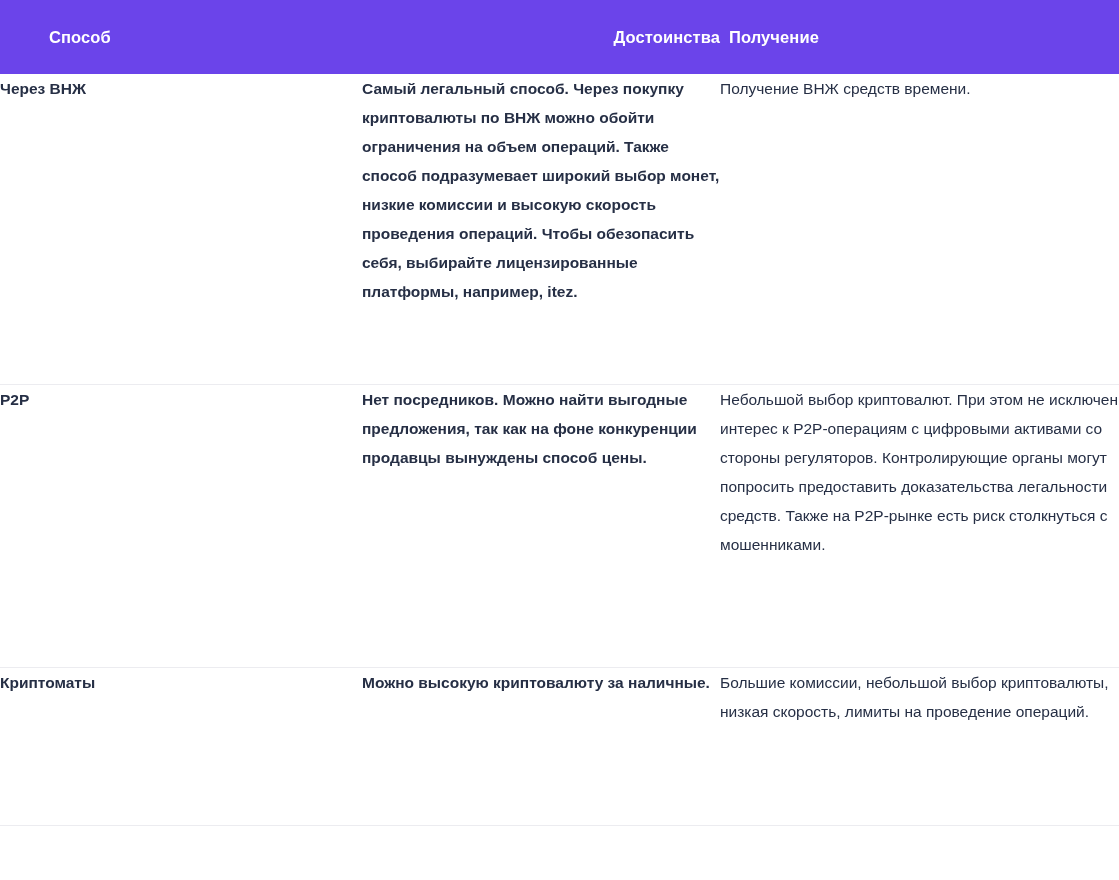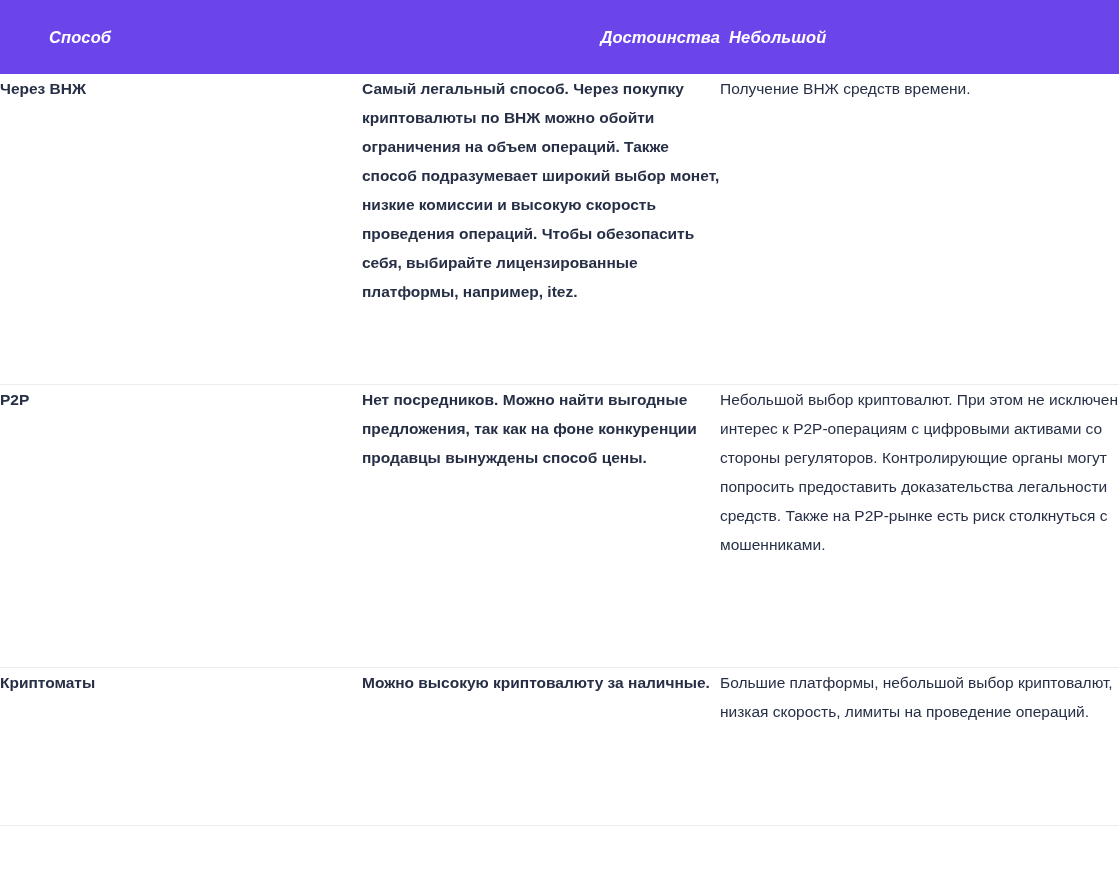--- a/index.html
+++ b/index.html
@@ -17,21 +17,20 @@
   .comparison-table {
     width: 1119px;
     border-collapse: collapse;
     table-layout: fixed;
   }
 
   
   .table-head-row {
     background: #6B44EA;
     height: 74px;
-    font-style: italic;
   }
   .table-head-row th {
     text-align: left;
     vertical-align: middle;
     color: #ffffff;
     font-size: 16.5px;
     font-weight: 700;
     letter-spacing: 0.1px;
     padding: 0;
     height: 74px;
@@ -94,21 +93,21 @@
 
   <thead>
     <tr class="table-head-row">
       <th>
         <div class="th-inner-method">Способ</div>
       </th>
       <th>
         <div class="th-inner-pros">Достоинства</div>
       </th>
       <th>
-        <div class="th-inner-cons">Небольшой</div>
+        <div class="th-inner-cons">Получение</div>
       </th>
     </tr>
   </thead>
 
   <tbody>
     <tr class="table-body-row row-1">
       <td class="cell-method">
         <span class="cell-text">Через ВНЖ</span>
       </td>
       <td class="cell-pros">
@@ -132,17 +131,17 @@
     </tr>
 
     <tr class="table-body-row row-3">
       <td class="cell-method">
         <span class="cell-text">Криптоматы</span>
       </td>
       <td class="cell-pros">
         <span class="cell-text">Можно высокую криптовалюту за наличные.</span>
       </td>
       <td class="cell-cons">
-        <span class="cell-text">Большие платформы, небольшой выбор криптовалют, низкая скорость, лимиты на проведение операций.</span>
+        <span class="cell-text">Большие комиссии, небольшой выбор криптовалюты, низкая скорость, лимиты на проведение операций.</span>
       </td>
     </tr>
   </tbody>
 </table>
 
 </body></html>

